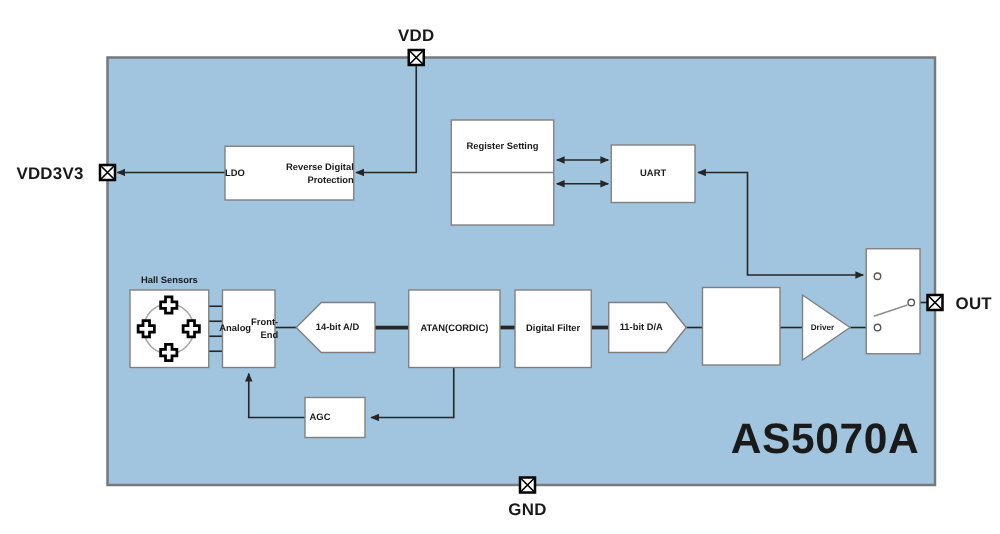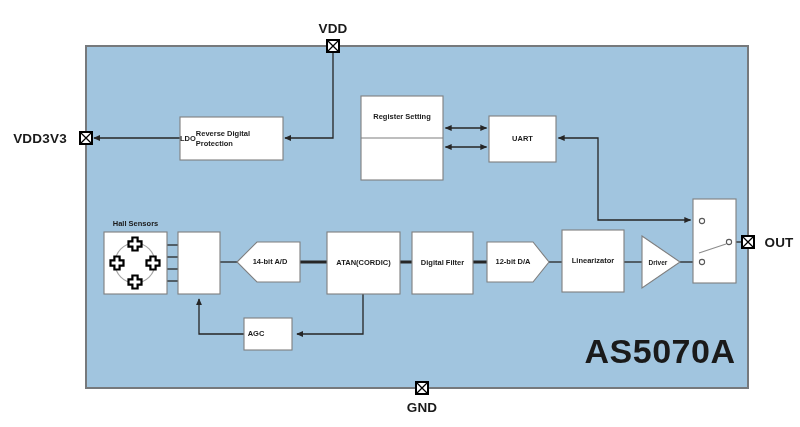--- a/index.html
+++ b/index.html
@@ -3,21 +3,21 @@
 <meta charset="utf-8">
 <style>
   html,body{margin:0;padding:0;background:#ffffff;}
   .stage{
     position:relative;width:800px;height:427px;background:#ffffff;overflow:hidden;
     font-family:"Liberation Sans", sans-serif;color:#1a1a1a;
   }
   .stage svg{position:absolute;left:0;top:0;}
   .lbl{
     position:absolute;display:flex;align-items:center;justify-content:center;
-    text-align:left;font-weight:bold;color:#1a1a1a;pointer-events:none;
+    text-align:right;font-weight:bold;color:#1a1a1a;pointer-events:none;
   }
   .blk{font-size:7.5px;line-height:10px;}
   .pinlbl{font-size:13.5px;letter-spacing:.2px;}
   .tiny{font-size:6.5px;}
   .title{font-size:34px;letter-spacing:.5px;}
   .col{flex-direction:row;}
 </style>
 </head>
 <body>
 
@@ -111,26 +111,29 @@
   <div class="lbl pinlbl" style="left:760px;top:234px;width:38px;height:16px;">OUT</div>
   <div class="lbl pinlbl" style="left:392px;top:399px;width:60px;height:16px;">GND</div>
 
   <div class="lbl blk col" style="left:180px;top:117px;width:103px;height:43px;">
     <span>LDO</span>
     <span>Reverse Digital Protection</span>
   </div>
   <div class="lbl blk" style="left:361px;top:96px;width:82px;height:42px;">Register Setting</div>
   <div class="lbl blk" style="left:489px;top:116px;width:67px;height:46px;">UART</div>
   <div class="lbl blk" style="left:104px;top:218px;width:63px;height:12px;">Hall Sensors</div>
+  <div class="lbl blk col" style="left:178px;top:232px;width:42px;height:62px;">
+    <span>Analog</span>
+    <span>Front-End</span>
+  </div>
   <div class="lbl blk" style="left:242px;top:242px;width:56px;height:40px;">14-bit A/D</div>
   <div class="lbl blk col" style="left:327px;top:232px;width:73px;height:62px;">
     <span>ATAN</span>
     <span>(CORDIC)</span>
   </div>
   <div class="lbl blk" style="left:412px;top:232px;width:61px;height:62px;">Digital Filter</div>
-  <div class="lbl blk" style="left:487px;top:242px;width:52px;height:40px;">12-bit D/A</div>
-  <div class="lbl blk" style="left:562px;top:230px;width:62px;height:62px;">Linearizator</div>
+  <div class="lbl blk" style="left:487px;top:242px;width:52px;height:40px;">11-bit D/A</div>
   <div class="lbl tiny" style="left:643px;top:255px;width:30px;height:14px;">Driver</div>
   <div class="lbl blk" style="left:244px;top:318px;width:24px;height:32px;">AGC</div>
 
   <div class="lbl title" style="left:600px;top:335px;width:120px;height:32px;">AS5070A</div>
 
 </div>
 
 </body></html>

